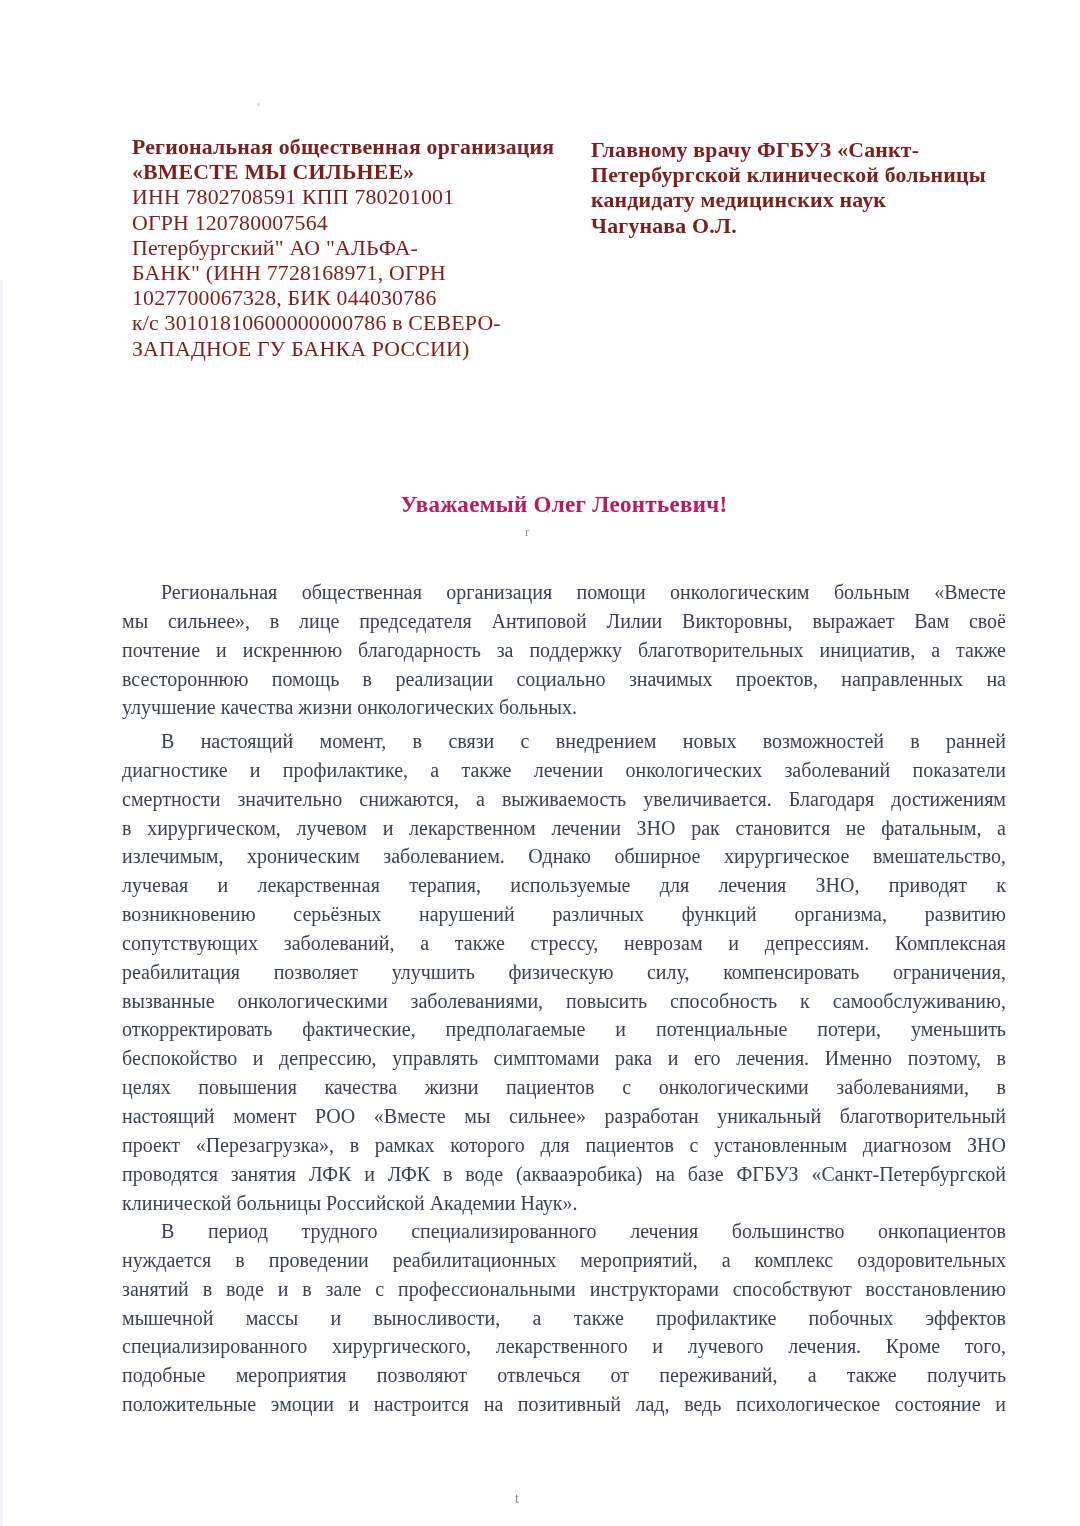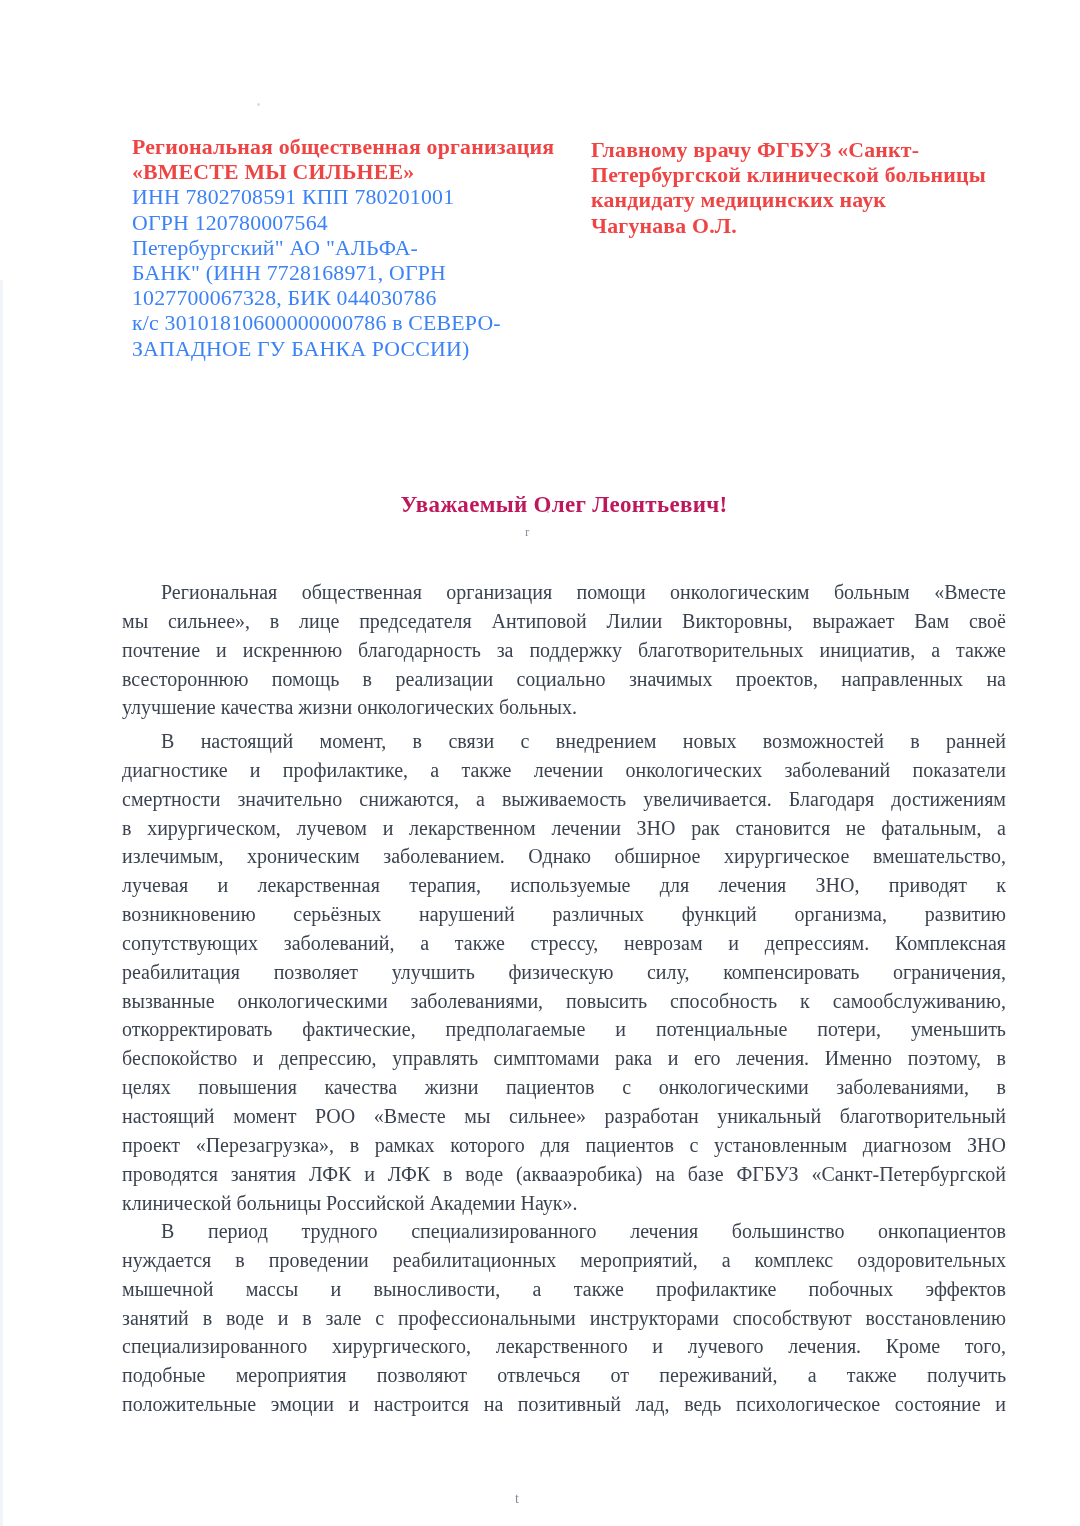--- a/index.html
+++ b/index.html
@@ -14,24 +14,24 @@
     position:absolute;left:0;top:280px;width:3px;height:1246px;
     background:#edf2f7;opacity:.8;
   }
   .page{position:absolute;inset:0;color:#3b4350;}
 
   
   .lh-left{position:absolute;left:132px;top:135px;width:452px;}
   .lh-right{position:absolute;left:591px;top:138px;width:420px;}
   .lh-line{
     font-size:21.8px;line-height:25.2px;white-space:nowrap;
-    color:#3b82f6;letter-spacing:.2px;
+    color:#7f1d1d;letter-spacing:.2px;
   }
   .lh-bold .lh-line, .lh-right .lh-line{
-    font-weight:bold;color:#ef4444;
+    font-weight:bold;color:#7f1d1d;
   }
 
   
   .salutation{
     position:absolute;left:122px;top:492px;width:884px;
     text-align:center;font-weight:bold;font-size:23px;color:#be185d;
     letter-spacing:.3px;
   }
 
   
@@ -108,22 +108,22 @@
       <div class="pline">беспокойство и депрессию, управлять симптомами рака и его лечения. Именно поэтому, в</div>
       <div class="pline">целях повышения качества жизни пациентов с онкологическими заболеваниями, в</div>
       <div class="pline">настоящий момент РОО «Вместе мы сильнее» разработан уникальный благотворительный</div>
       <div class="pline">проект «Перезагрузка», в рамках которого для пациентов с установленным диагнозом ЗНО</div>
       <div class="pline">проводятся занятия ЛФК и ЛФК в воде (аквааэробика) на базе ФГБУЗ «Санкт-Петербургской</div>
       <div class="pline endline">клинической больницы Российской Академии Наук».</div>
     </div>
   <div class="para para-3">
       <div class="pline first">В период трудного специализированного лечения большинство онкопациентов</div>
       <div class="pline">нуждается в проведении реабилитационных мероприятий, а комплекс оздоровительных</div>
+      <div class="pline">занятий в воде и в зале с профессиональными инструкторами способствуют восстановлению</div>
       <div class="pline">мышечной массы и выносливости, а также профилактике побочных эффектов</div>
-      <div class="pline">занятий в воде и в зале с профессиональными инструкторами способствуют восстановлению</div>
       <div class="pline">специализированного хирургического, лекарственного и лучевого лечения. Кроме того,</div>
       <div class="pline">подобные мероприятия позволяют отвлечься от переживаний, а также получить</div>
       <div class="pline">положительные эмоции и настроится на позитивный лад, ведь психологическое состояние и</div>
     </div>
 
   <div class="artifact a-salutation">r</div>
   <div class="artifact a-dot1"></div>
   <div class="artifact a-dot2"></div>
   <div class="artifact a-bottom">t</div>
 

